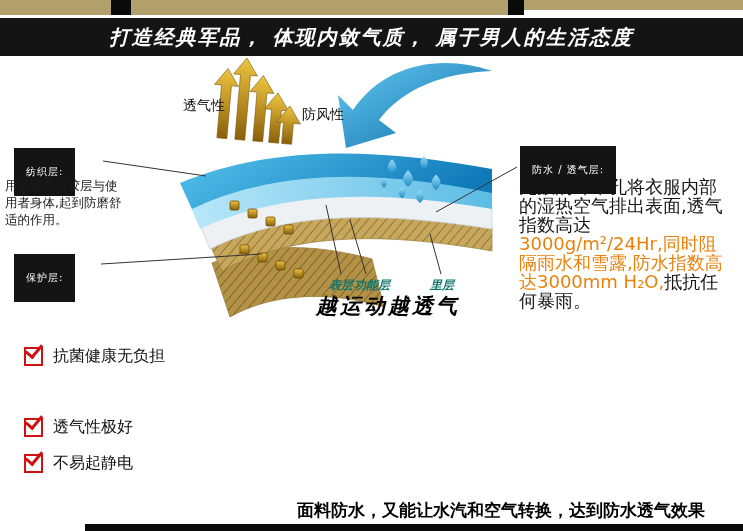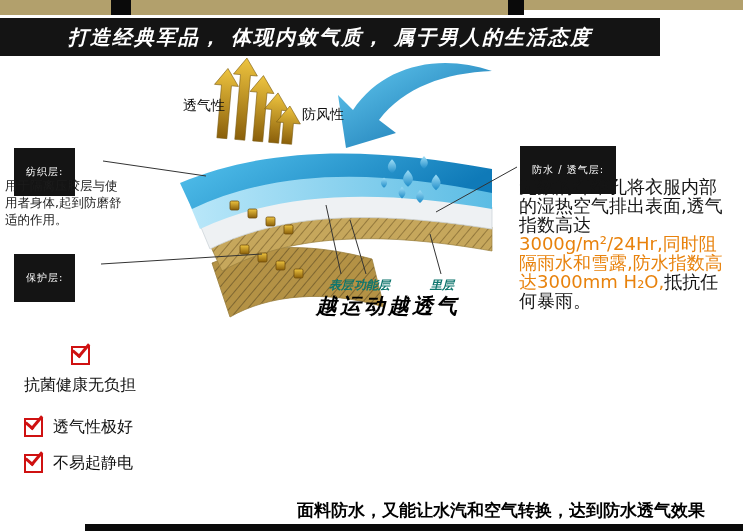--- a/index.html
+++ b/index.html
@@ -10,21 +10,21 @@
   .top-strip{position:absolute;top:0;left:0;width:743px;height:15px;background:#ffffff;}
   .frag{position:absolute;top:0;height:15px;background:#b2a06c;}
   .frag.dark{background:#0a0a0a;}
   .k1{left:0;width:111px;}
   .kb1{left:111px;width:20px;}
   .k2{left:131px;width:377px;}
   .kb2{left:508px;width:16px;}
   .k3{left:524px;width:219px;height:10px;}
 
   
-  .banner{position:absolute;top:18px;left:0;width:660px;height:38px;background:#141414;
+  .banner{position:absolute;top:18px;left:0;width:743px;height:38px;background:#141414;
           display:flex;align-items:center;justify-content:center;}
   .banner span{color:#ffffff;font-size:20px;font-weight:bold;font-style:italic;letter-spacing:2px;}
 
   
   .art{position:absolute;left:140px;top:55px;width:390px;height:270px;}
   .overlay{position:absolute;left:0;top:0;width:743px;height:531px;pointer-events:none;}
 
   .box-label{position:absolute;background:#141414;color:#ffffff;font-size:10px;
              padding:17px 12px;letter-spacing:1px;white-space:nowrap;}
   .lbl-textile{left:14px;top:148px;}
@@ -44,21 +44,21 @@
   .layer-label{position:absolute;font-size:12px;font-weight:bold;color:#0f766e;white-space:nowrap;font-style:italic;}
   .ll-surface{left:329px;top:277px;}
   .ll-func{left:354px;top:277px;}
   .ll-inner{left:430px;top:277px;}
 
   .slogan{position:absolute;left:316px;top:292px;font-size:21px;font-weight:bold;
           font-style:italic;letter-spacing:3px;color:#000;white-space:nowrap;}
 
   
   .check-row{position:absolute;left:24px;display:flex;align-items:center;gap:10px;}
-  .cr1{top:346px;flex-direction:column;} .cr2{top:382px;} .cr3{top:417px;} .cr4{top:453px;}
+  .cr1{top:346px;} .cr2{top:382px;} .cr3{top:417px;} .cr4{top:453px;}
   .check-box{width:15px;height:15px;border:2px solid #cf1111;position:relative;flex:0 0 auto;}
   .check-box::after{content:"";position:absolute;left:3px;top:-8px;width:7px;height:14px;
           border-right:3px solid #cf1111;border-bottom:3px solid #cf1111;transform:rotate(40deg);}
   .check-text{font-size:16px;color:#111111;white-space:nowrap;}
 
   .bottom-note{position:absolute;left:297px;top:499px;font-size:17px;font-weight:600;
                color:#000;white-space:nowrap;}
   .bottom-bar{position:absolute;left:85px;bottom:0;width:658px;height:7px;background:#0a0a0a;}
 </style>
 </head>

